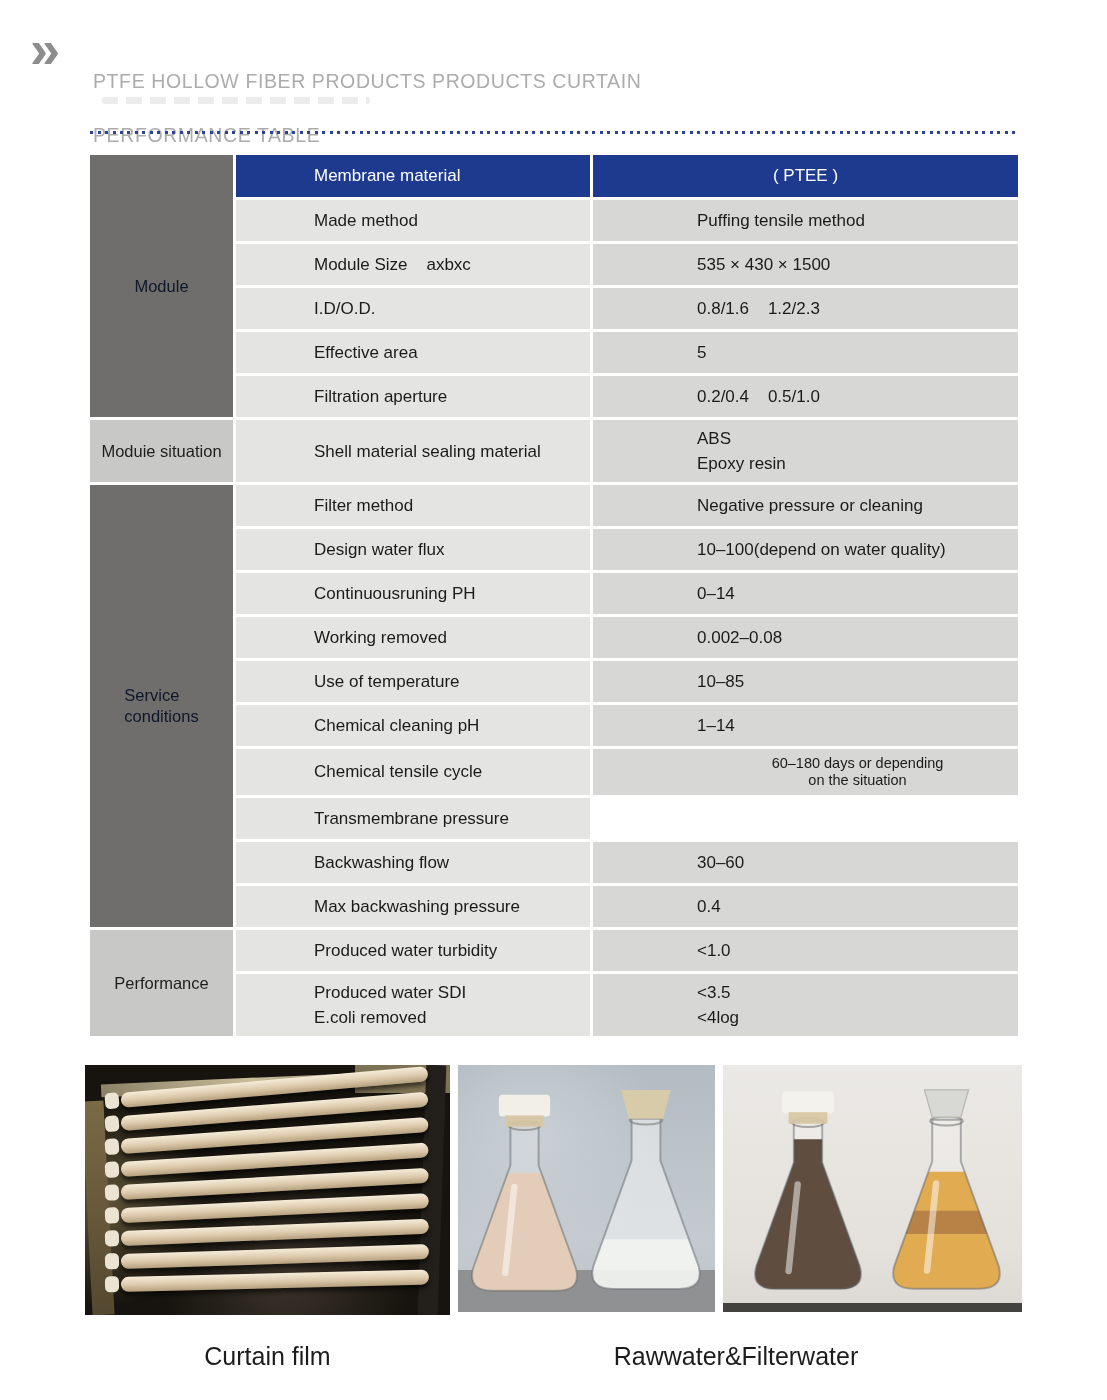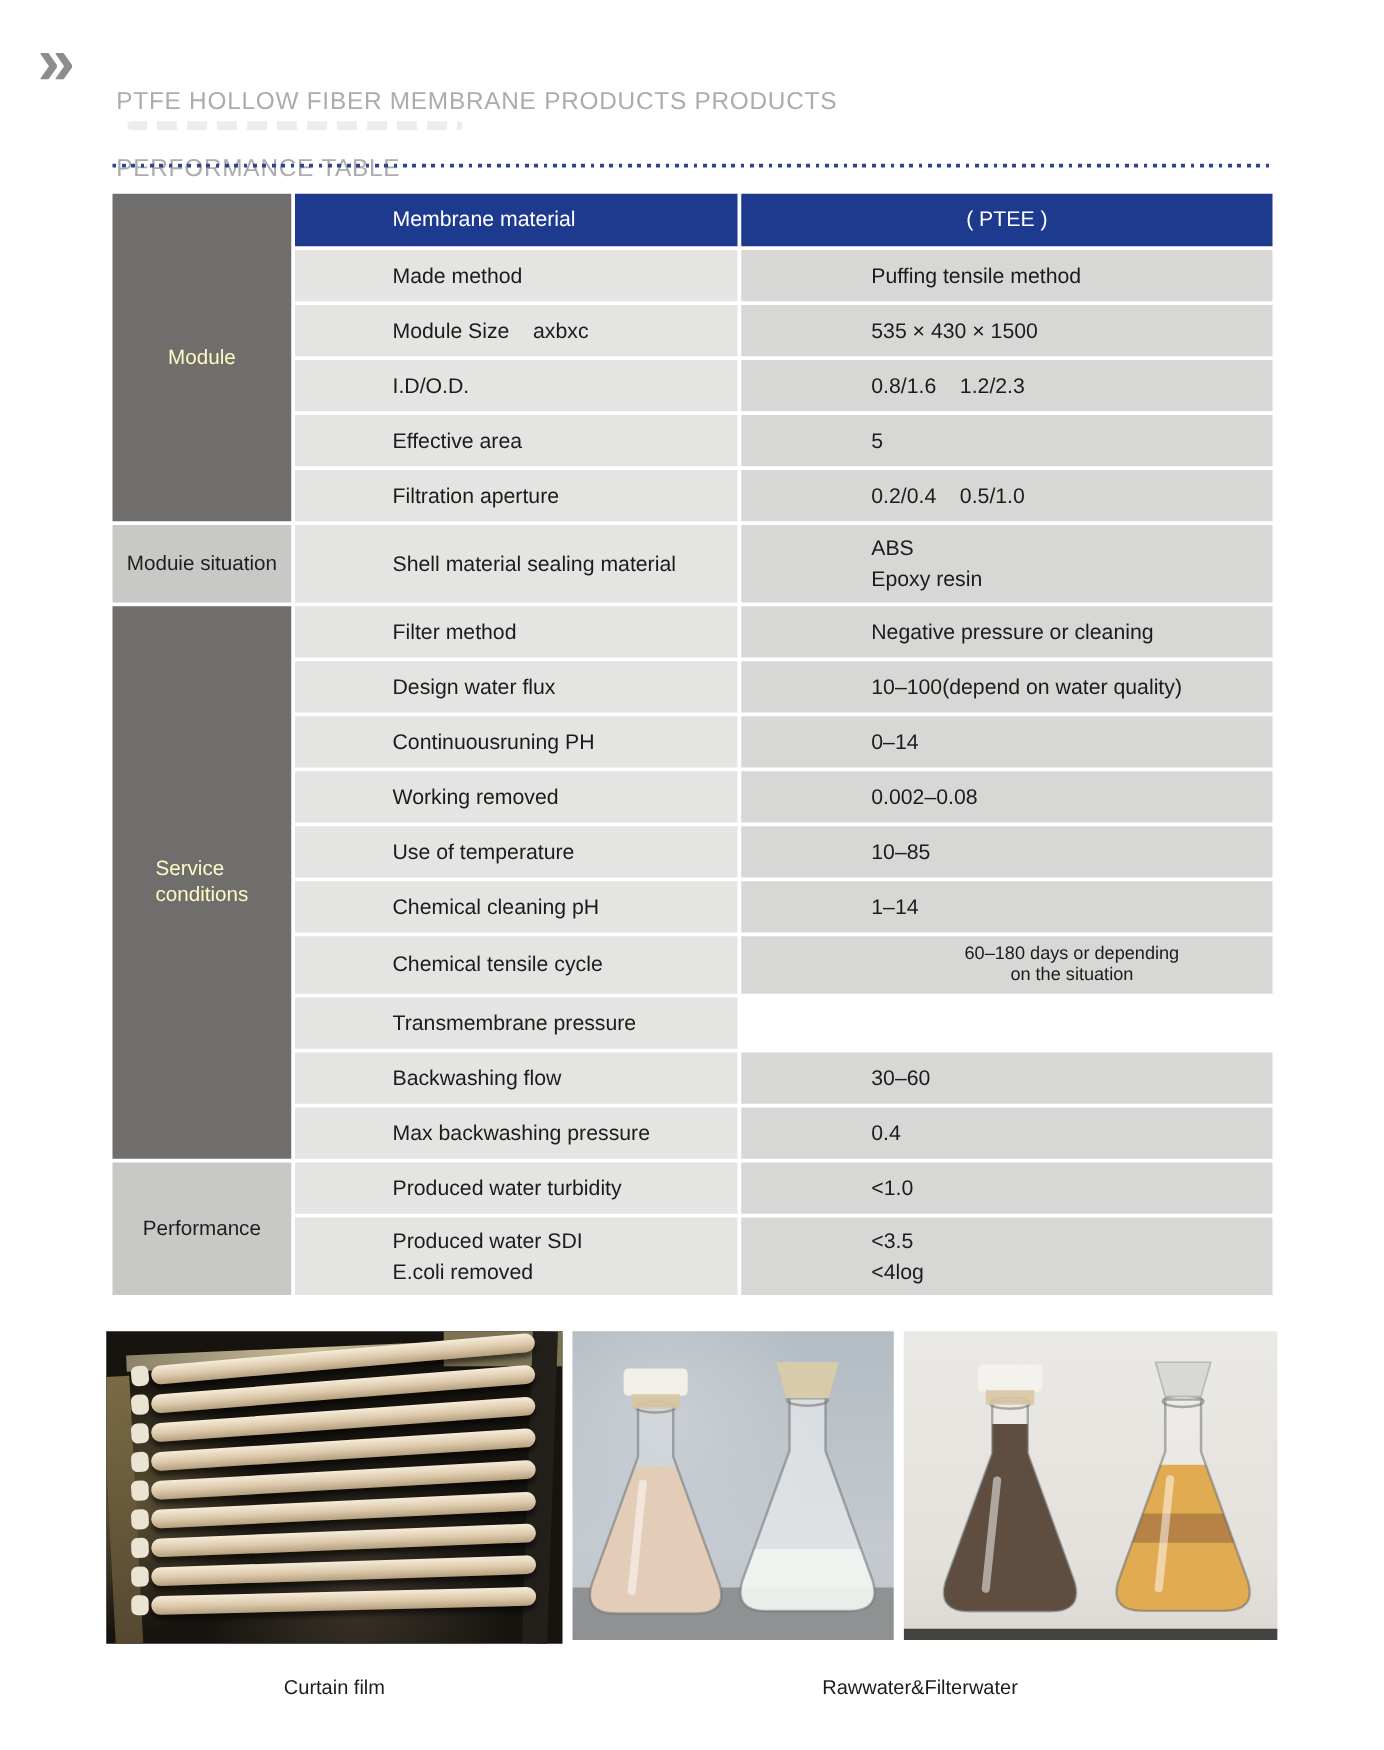--- a/index.html
+++ b/index.html
@@ -21,21 +21,21 @@
   .faint-remnant{position:absolute;left:102px;top:97px;width:268px;height:7px;
      background:repeating-linear-gradient(90deg,#ececec 0 16px,transparent 16px 24px);border-radius:3px;}
   .dotted{position:absolute;left:90px;top:131px;width:928px;height:3px;
      background:repeating-linear-gradient(90deg,var(--dotted-line) 0 3px,transparent 3px 7.5px);}
 
   
   .spec-table{position:absolute;left:90px;top:155px;width:928px;display:flex;flex-direction:column;gap:3px;}
   .section{display:flex;gap:3px;}
   .sidebar-cell{flex:0 0 143px;display:flex;align-items:center;justify-content:center;
      font-size:16.5px;white-space:pre-line;text-align:left;line-height:21px;}
-  .sidebar-cell.dark{background:var(--sidebar-dark);color:#fef9c3;}
+  .sidebar-cell.dark{background:var(--sidebar-dark);color:#0f172a;}
   .sidebar-cell.light{background:var(--sidebar-light);color:#1e1e1e;}
   .rows{flex:1;display:flex;flex-direction:column;gap:3px;}
   .row{display:flex;gap:3px;height:41px;}
   .cell{display:flex;align-items:center;white-space:pre-wrap;}
   .label-cell{flex:0 0 354px;box-sizing:border-box;background:var(--label-cell);padding-left:78px;
      font-size:17px;color:#1b1b1b;}
   .value-cell{flex:1;box-sizing:border-box;background:var(--value-cell);padding-left:104px;
      font-size:17px;color:#1b1b1b;}
   .row.header{height:42px;}
   .row.header .label-cell{background:var(--header-blue);color:#ffffff;}
@@ -68,32 +68,32 @@
      background:radial-gradient(circle at 30% 30%, #c9cfd4 0%, transparent 50%),
                 linear-gradient(180deg,#b3bcc3,#c4cacf 70%,#bfc4c8);}
   .photo-flasks-blue .table-strip{position:absolute;left:0;bottom:0;width:100%;height:42px;background:#8f9193;}
   .photo-flasks-gray{width:299px;height:247px;
      background:linear-gradient(180deg,#ebe9e5,#e4e1dc 75%,#dcd9d4);}
   .photo-flasks-gray .table-strip{position:absolute;left:0;bottom:0;width:100%;height:9px;background:#44423e;}
   .flask{position:absolute;}
 
   
   .captions{position:absolute;left:85px;top:1342px;width:937px;display:flex;}
-  .caption{font-size:16px;color:#1c1c1c;}
+  .caption{font-size:25px;color:#1c1c1c;}
   .caption-left{width:365px;text-align:center;}
   .caption-right{flex:1;text-align:center;}
 </style>
 </head>
 <body>
 
 <div class="page">
 
   <div class="chevron">»</div>
   <div class="title">
-    <div>PTFE HOLLOW FIBER MEMBRANE PRODUCTS PRODUCTS</div>
+    <div>PTFE HOLLOW FIBER PRODUCTS PRODUCTS CURTAIN</div>
     <div>PERFORMANCE TABLE</div>
   </div>
   <div class="faint-remnant"></div>
   <div class="dotted"></div>
 
   <div class="spec-table" id="spec-table">
       <div class="section">
         <div class="sidebar-cell dark">Module</div>
         <div class="rows">
           <div class="row header">

